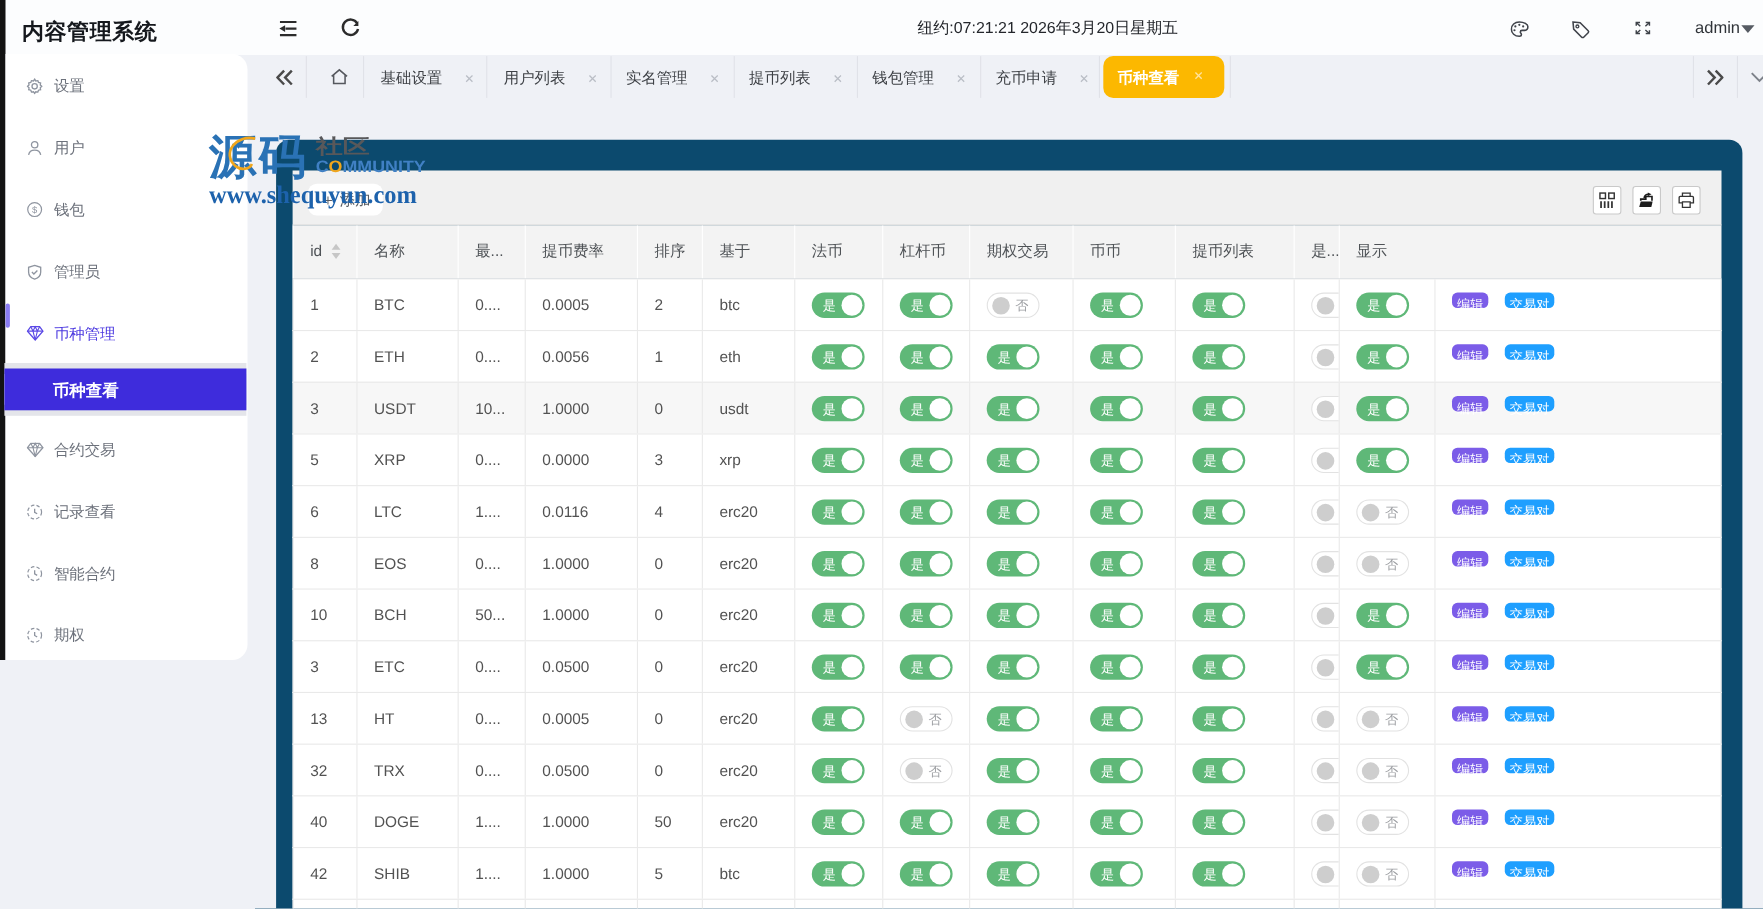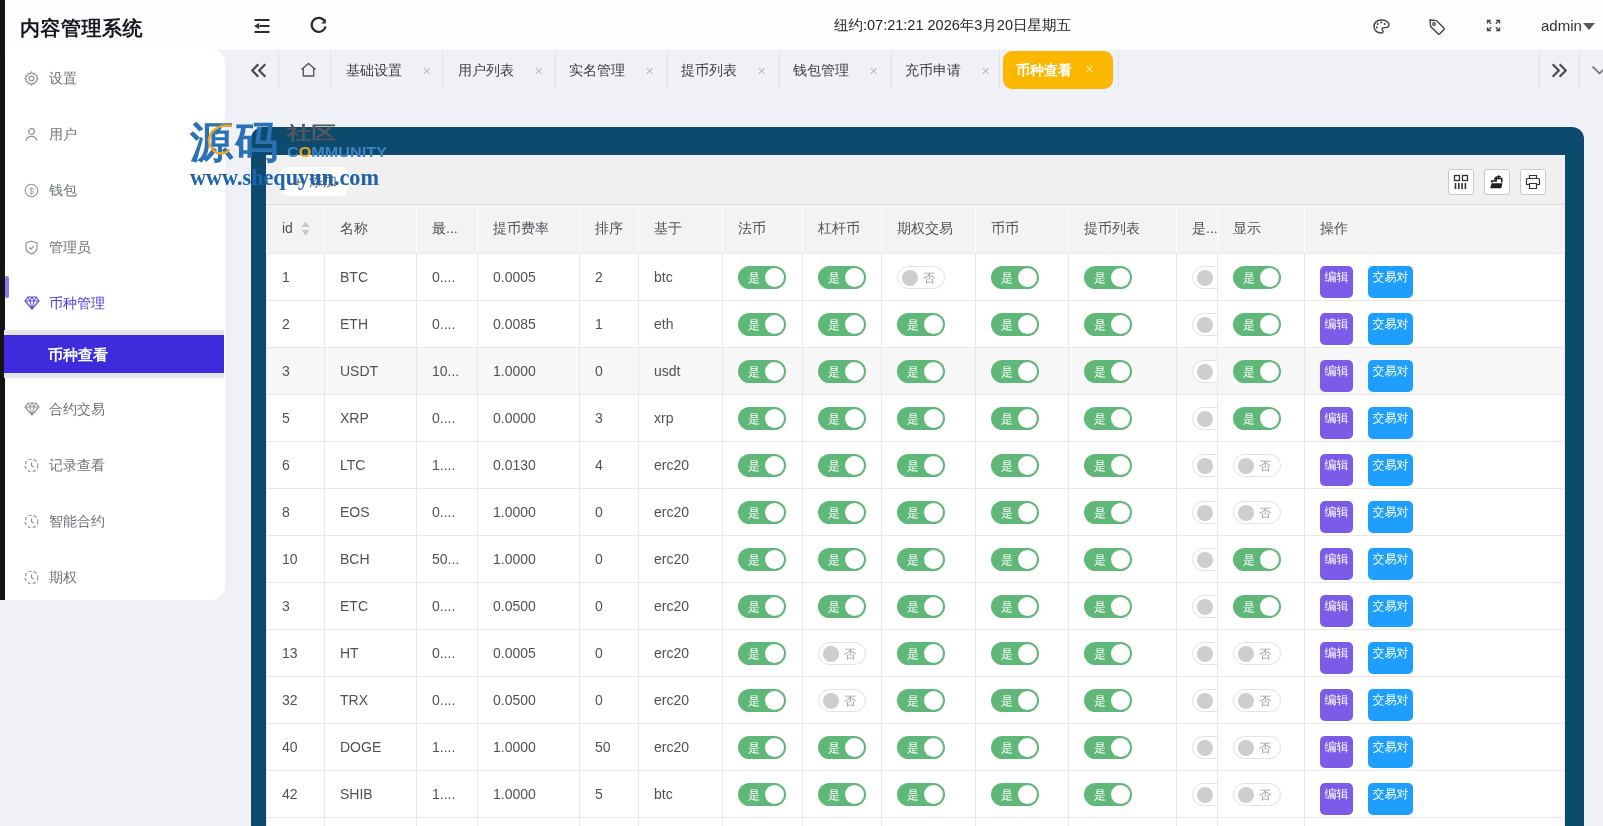--- a/index.html
+++ b/index.html
@@ -45,21 +45,21 @@
 .td .w{position:absolute;left:15px;top:12px;white-space:nowrap;}
 .tedge{position:absolute;top:0;width:1px;height:47px;background:#ededed;}
 
 .sw{display:inline-block;position:relative;width:48px;height:23px;border-radius:12px;vertical-align:top;}
 .sw.on{background:#5fb878;}
 .sw.on .k{position:absolute;right:2px;top:2px;width:19px;height:19px;border-radius:50%;background:#fff;}
 .sw.on em{position:absolute;left:10px;top:4px;color:#fff;font-size:12px;font-style:normal;}
 .sw.off{background:#fff;border:1px solid #e2e2e2;}
 .sw.off .k{position:absolute;left:4px;top:2.5px;width:16px;height:16px;border-radius:50%;background:#cecece;}
 .sw.off em{position:absolute;right:9px;top:3px;color:#9c9ea2;font-size:12px;font-style:normal;}
-.btn{display:inline-block;height:32px;line-height:22px;border-radius:5px;color:#fff;font-size:12px;text-align:center;vertical-align:top;}
+.btn{display:inline-block;height:14px;line-height:22px;border-radius:5px;color:#fff;font-size:12px;text-align:center;vertical-align:top;}
 .b1{width:33px;background:#7b5ce8;}
 .b2{width:45px;background:#1e9fff;margin-left:15px;}
 </style></head><body>
 <div class="hdr"></div>
 <div class="brand">内容管理系统</div>
 <svg class="abs" style="left:252px;top:16px" width="20" height="20" viewBox="0 0 20 20">
 <g fill="none" stroke="#2c2c2c" stroke-width="2">
       <path d="M2.5 4h15M7.5 10h10M2.5 16h15"></path>
     </g>
 <path d="M2 10l5.2-3.1v6.2z" fill="#2c2c2c"></path>
@@ -261,23 +261,20 @@
       </div>
 <div class="th" style="left:802px;width:108px">
         <span>提币列表</span>
       </div>
 <div class="th" style="left:910px;width:41px">
         <span>是...</span>
       </div>
 <div class="th" style="left:951px;width:87px">
         <span>显示</span>
       </div>
-<div class="th" style="left:1038px;width:261px">
-        <span>操作</span>
-      </div>
 </div>
 <div class="trow" style="top:126px">
 <div class="td" style="left:0px;width:58px">
         <span class="t">1</span>
       </div>
 <div class="td" style="left:58px;width:92px">
         <span class="t">BTC</span>
       </div>
 <div class="td" style="left:150px;width:61px">
         <span class="t">0....</span>
@@ -321,21 +318,21 @@
 <div class="td" style="left:0px;width:58px">
         <span class="t">2</span>
       </div>
 <div class="td" style="left:58px;width:92px">
         <span class="t">ETH</span>
       </div>
 <div class="td" style="left:150px;width:61px">
         <span class="t">0....</span>
       </div>
 <div class="td" style="left:211px;width:102px">
-        <span class="t">0.0085</span>
+        <span class="t">0.0056</span>
       </div>
 <div class="td" style="left:313px;width:59px">
         <span class="t">1</span>
       </div>
 <div class="td" style="left:372px;width:84px">
         <span class="t">eth</span>
       </div>
 <div class="td" style="left:456px;width:80px">
         <span class="w"><span class="sw on"><i class="k"></i><em>是</em></span></span>
       </div>
@@ -456,21 +453,21 @@
 <div class="td" style="left:0px;width:58px">
         <span class="t">6</span>
       </div>
 <div class="td" style="left:58px;width:92px">
         <span class="t">LTC</span>
       </div>
 <div class="td" style="left:150px;width:61px">
         <span class="t">1....</span>
       </div>
 <div class="td" style="left:211px;width:102px">
-        <span class="t">0.0130</span>
+        <span class="t">0.0116</span>
       </div>
 <div class="td" style="left:313px;width:59px">
         <span class="t">4</span>
       </div>
 <div class="td" style="left:372px;width:84px">
         <span class="t">erc20</span>
       </div>
 <div class="td" style="left:456px;width:80px">
         <span class="w"><span class="sw on"><i class="k"></i><em>是</em></span></span>
       </div>

